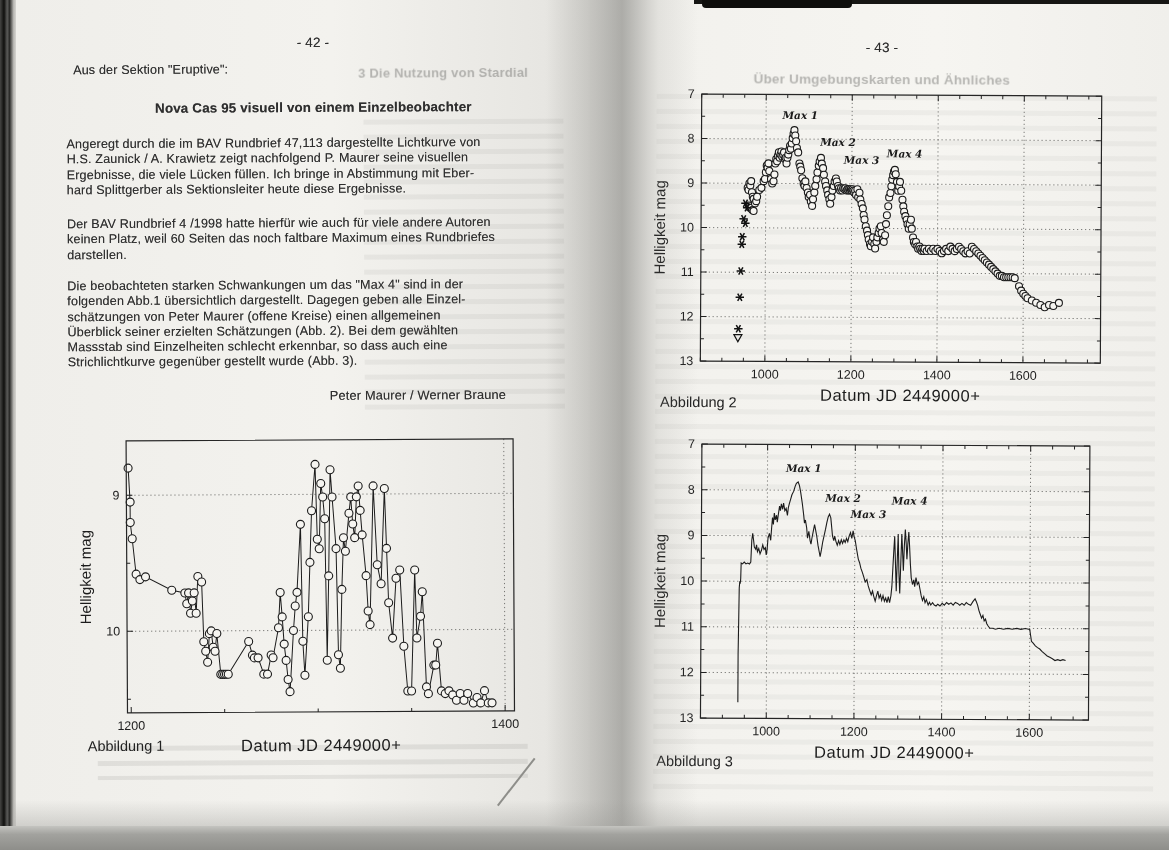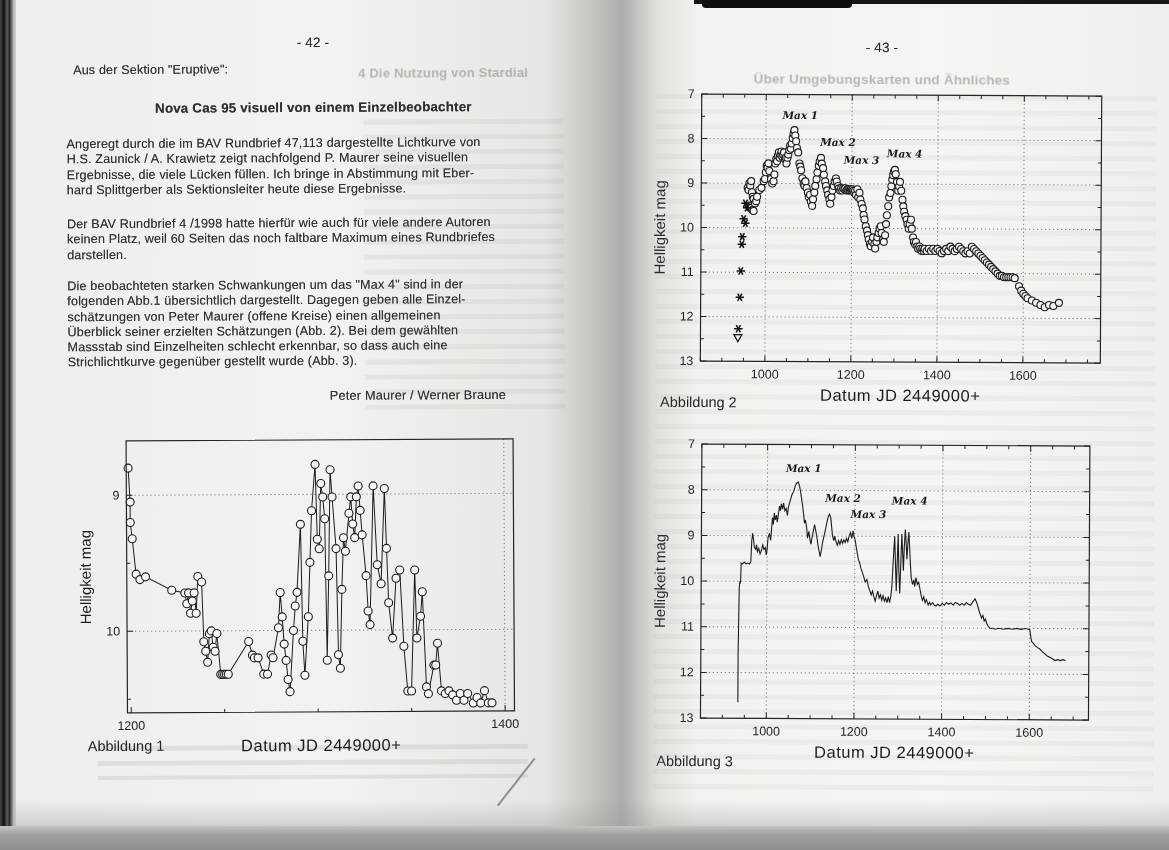--- a/index.html
+++ b/index.html
@@ -39,21 +39,21 @@
 </style>
 </head>
 <body>
 
 <div class="spread">
 
   <div class="page page-left">
     <div class="tilt-l" style="position:absolute;inset:0;">
       <div class="bleed-lines" style="left:349px;top:120px;width:200px;height:290px;opacity:.10;"></div>
       <div class="bleed-lines" style="left:80px;top:745px;width:430px;height:34px;opacity:.16;"></div>
-      <div class="bleed-head" style="left:344px;top:66px;">4 Die Nutzung von Stardial</div>
+      <div class="bleed-head" style="left:344px;top:66px;">3 Die Nutzung von Stardial</div>
 
       <div class="txt pagenum" style="left:49px;top:35px;width:500px;text-align:center;">- 42 -</div>
       <div class="txt" style="left:59px;top:62px;">Aus der Sektion "Eruptive":</div>
       <div class="txt doc-title" style="left:49px;top:100px;width:500px;text-align:center;">Nova Cas 95 visuell von einem Einzelbeobachter</div>
       <div class="txt" style="left:52px;top:136px;width:505px;">Angeregt durch die im BAV Rundbrief 47,113 dargestellte Lichtkurve von
 H.S. Zaunick / A. Krawietz zeigt nachfolgend P. Maurer seine visuellen
 Ergebnisse, die viele Lücken füllen. Ich bringe in Abstimmung mit Eber-
 hard Splittgerber als Sektionsleiter heute diese Ergebnisse.</div>
       <div class="txt" style="left:52px;top:216px;width:505px;">Der BAV Rundbrief 4 /1998 hatte hierfür wie auch für viele andere Autoren
 keinen Platz, weil 60 Seiten das noch faltbare Maximum eines Rundbriefes

